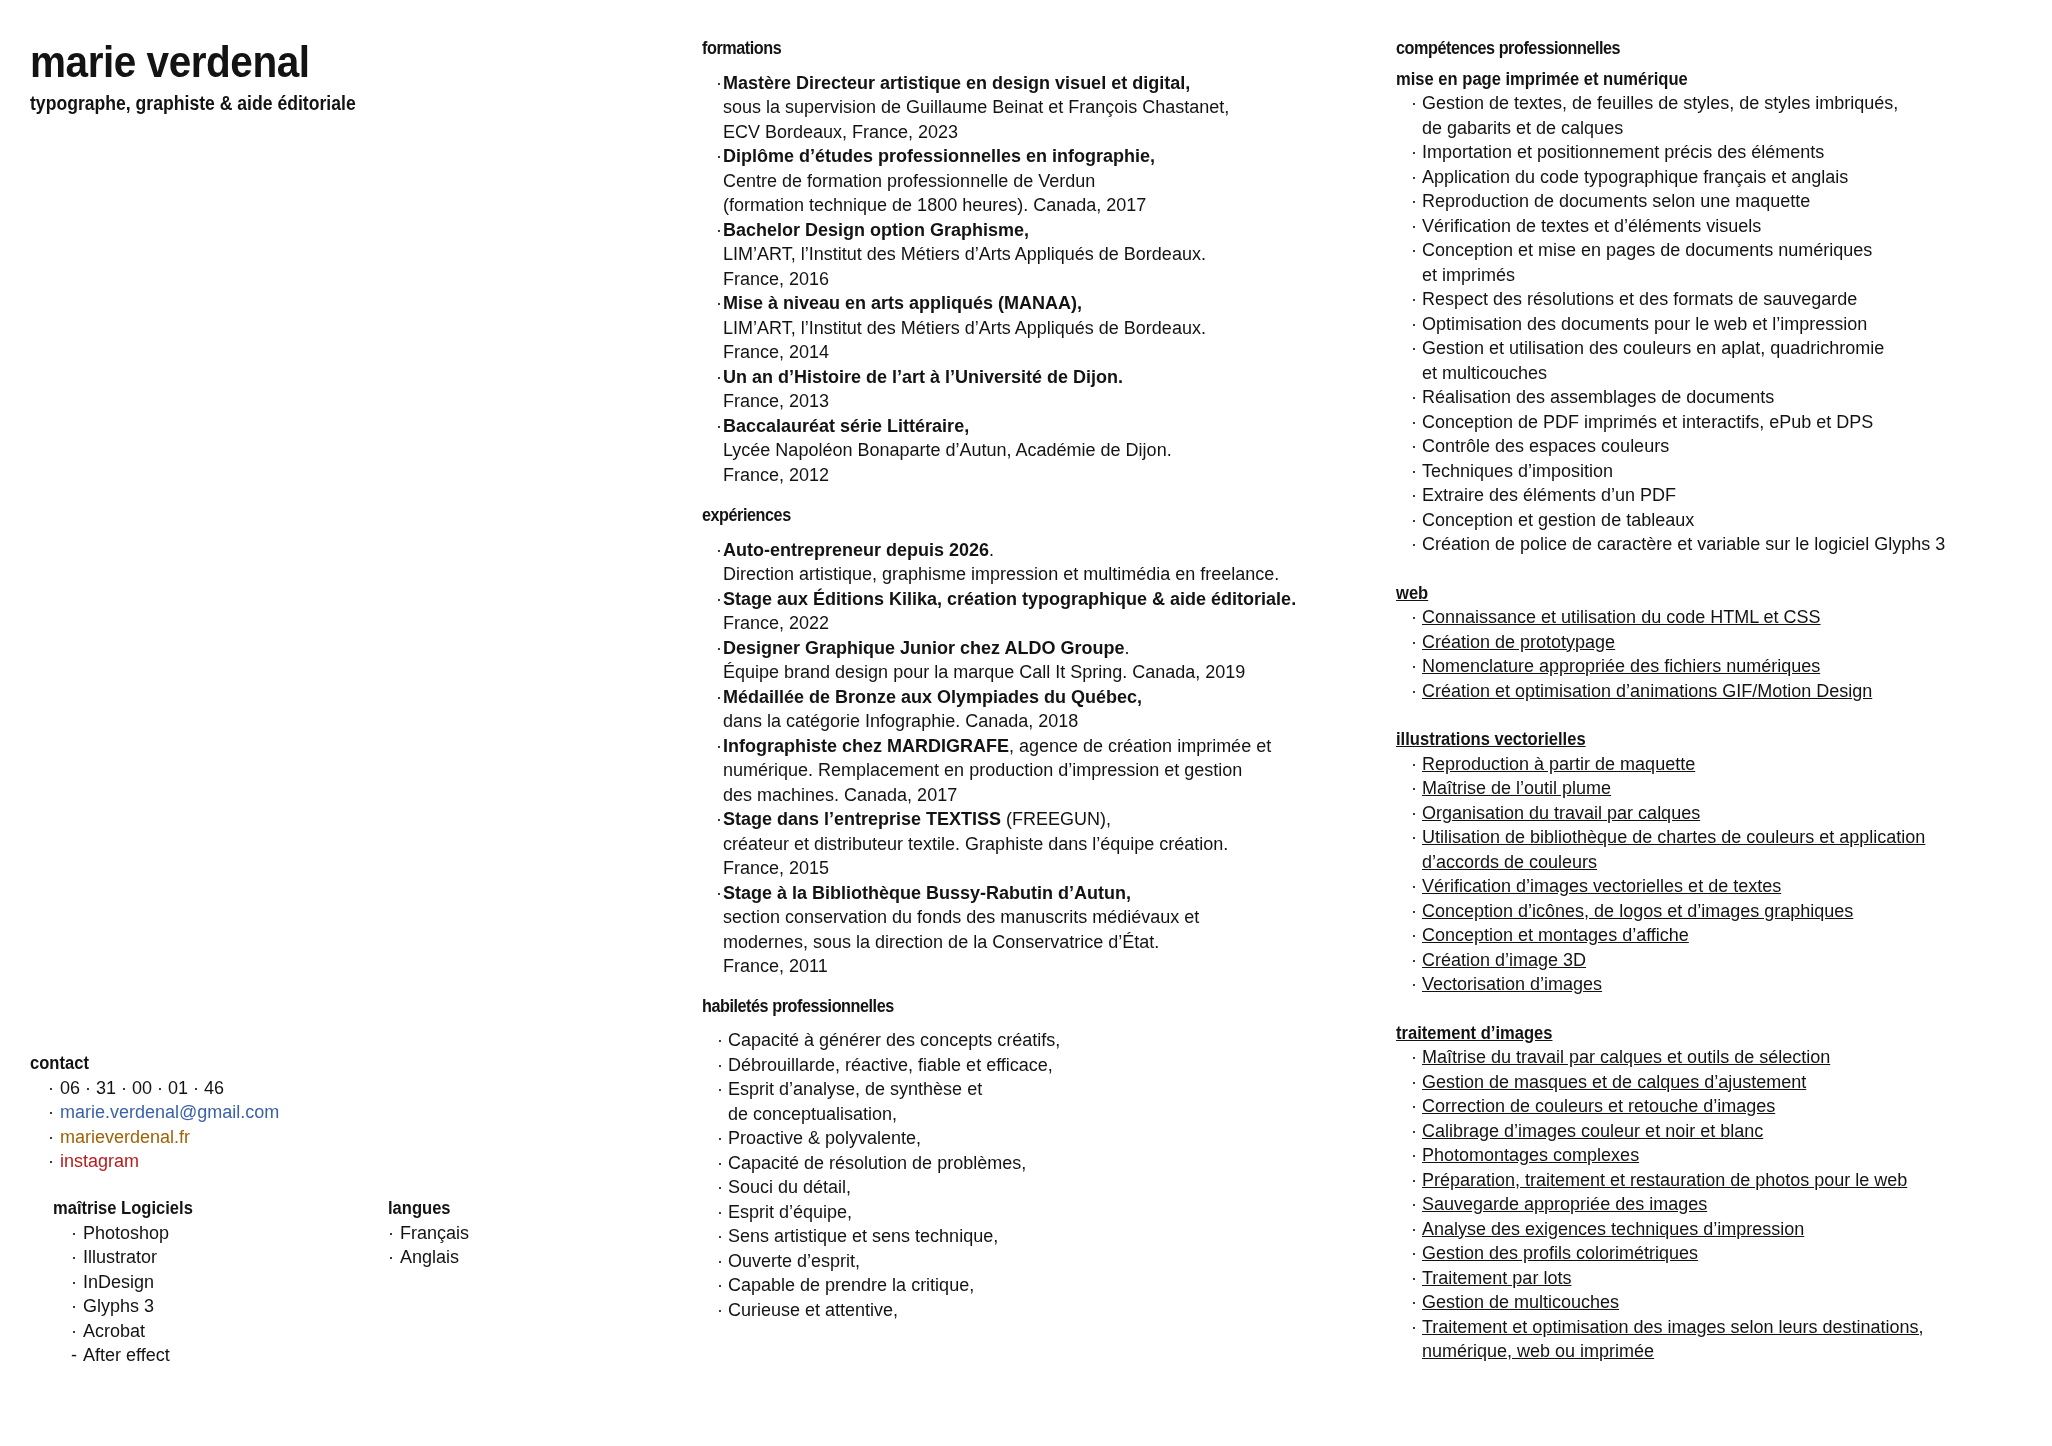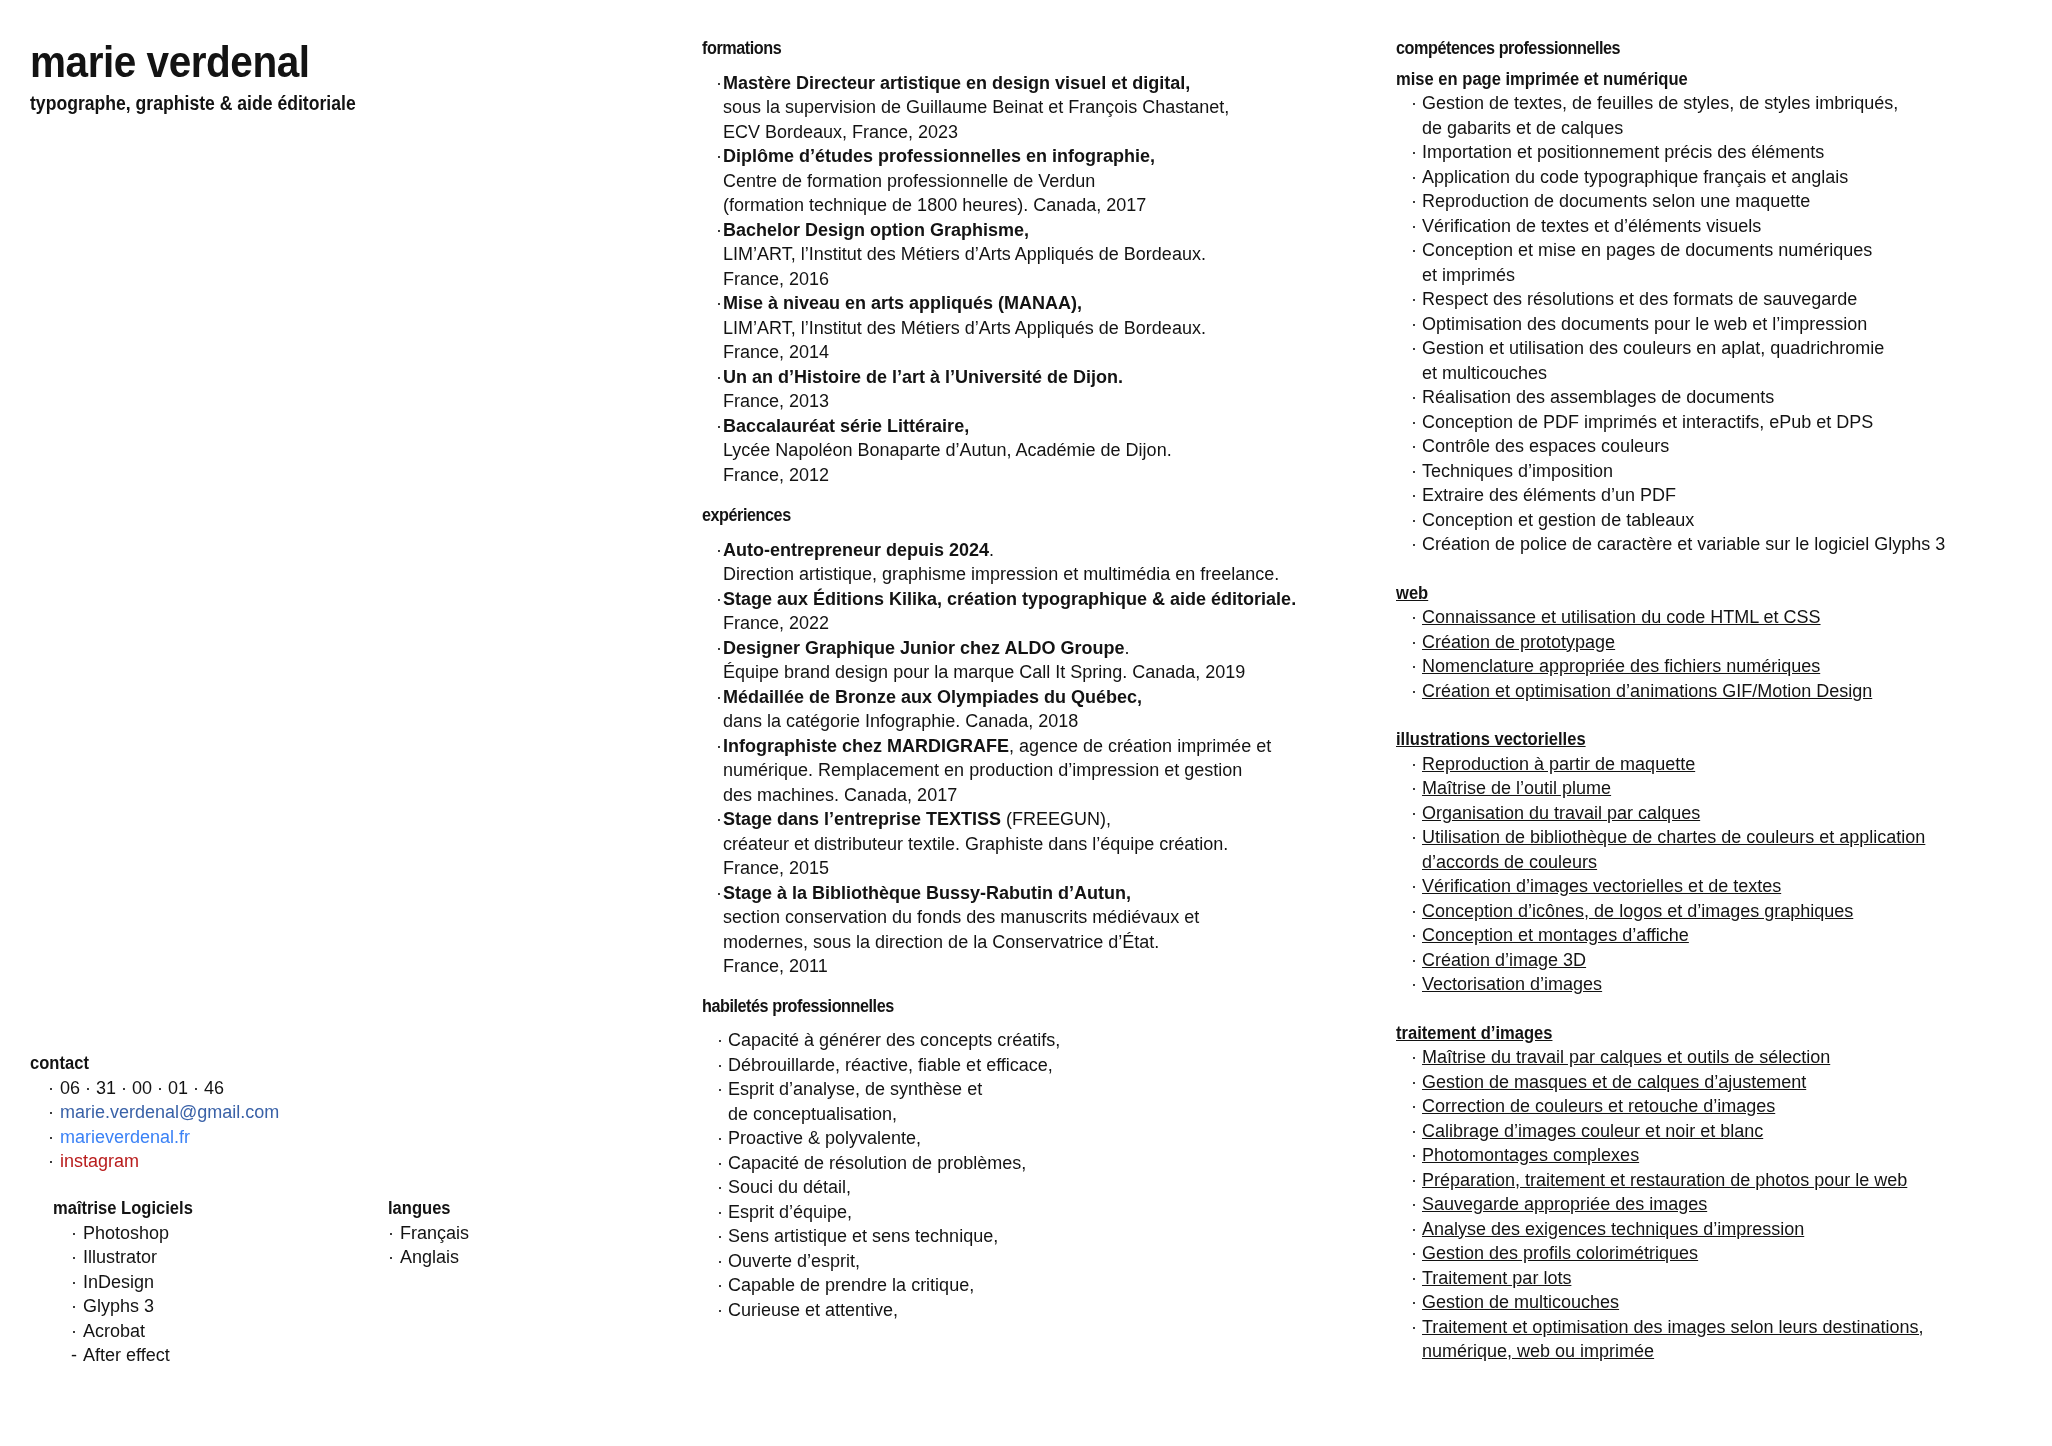--- a/index.html
+++ b/index.html
@@ -49,21 +49,21 @@
   <div class="col-left">
     <div class="h1">marie verdenal</div>
     <div class="subtitle">typographe, graphiste &amp; aide éditoriale</div>
   </div>
 
   <div class="contact-block body">
     <div class="h3">contact</div>
     <div class="plist">
         <div class="row"><span class="dot">·</span><span>06 · 31 · 00 · 01 · 46</span></div>
         <div class="row"><span class="dot">·</span><a class="link" href="#" style="color: rgb(58, 98, 168); text-align: center;">marie.verdenal@gmail.com</a></div>
-        <div class="row"><span class="dot">·</span><a class="link" href="#" style="color: #3b82f6;">marieverdenal.fr</a></div>
+        <div class="row"><span class="dot">·</span><a class="link" href="#" style="color: #a16207;">marieverdenal.fr</a></div>
         <div class="row"><span class="dot">·</span><a class="link" href="#" style="color: #b91c1c;">instagram</a></div>
       </div>
   </div>
 
   <div class="software-block body">
     <div class="h3">maîtrise Logiciels</div>
     <div class="plist">
         <div class="row"><span class="dot">·</span><span>Photoshop</span></div>
         <div class="row"><span class="dot">·</span><span>Illustrator</span></div>
         <div class="row"><span class="dot">·</span><span>InDesign</span></div>
@@ -113,21 +113,21 @@
             <div class="line"><span class="dot">·</span><span class="b">Baccalauréat série Littéraire,</span></div>
             <div class="line cont"><span>Lycée Napoléon Bonaparte d’Autun, Académie de Dijon.</span></div>
             <div class="line cont"><span>France, 2012</span></div>
           </div>
         </div>
     </section>
     <section class="sec-gap16">
       <div class="h1">expériences</div>
       <div class="entries">
           <div class="entry">
-            <div class="line"><span class="dot">·</span><span class="b">Auto-entrepreneur depuis 2024</span><span>.</span></div>
+            <div class="line"><span class="dot">·</span><span class="b">Auto-entrepreneur depuis 2026</span><span>.</span></div>
             <div class="line cont"><span>Direction artistique, graphisme impression et multimédia en freelance.</span></div>
           </div>
           <div class="entry">
             <div class="line"><span class="dot">·</span><span class="b">Stage aux Éditions Kilika, création typographique &amp; aide éditoriale.</span></div>
             <div class="line cont"><span>France, 2022</span></div>
           </div>
           <div class="entry">
             <div class="line"><span class="dot">·</span><span class="b">Designer Graphique Junior chez ALDO Groupe</span><span>.</span></div>
             <div class="line cont"><span>Équipe brand design pour la marque Call It Spring. Canada, 2019</span></div>
           </div>

